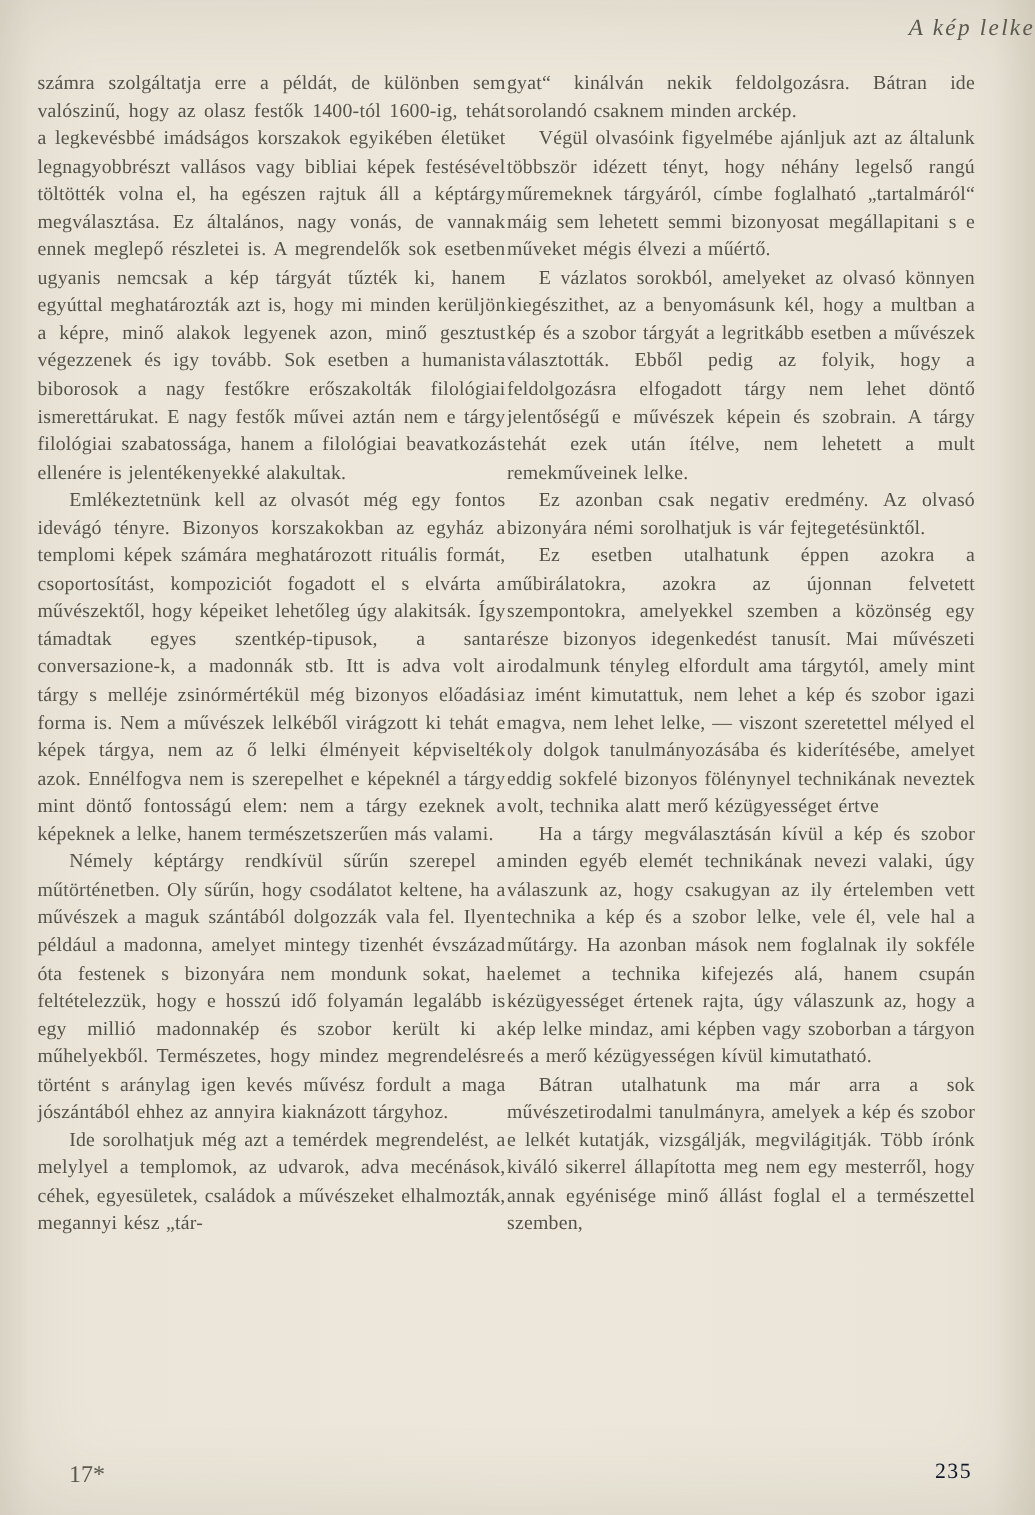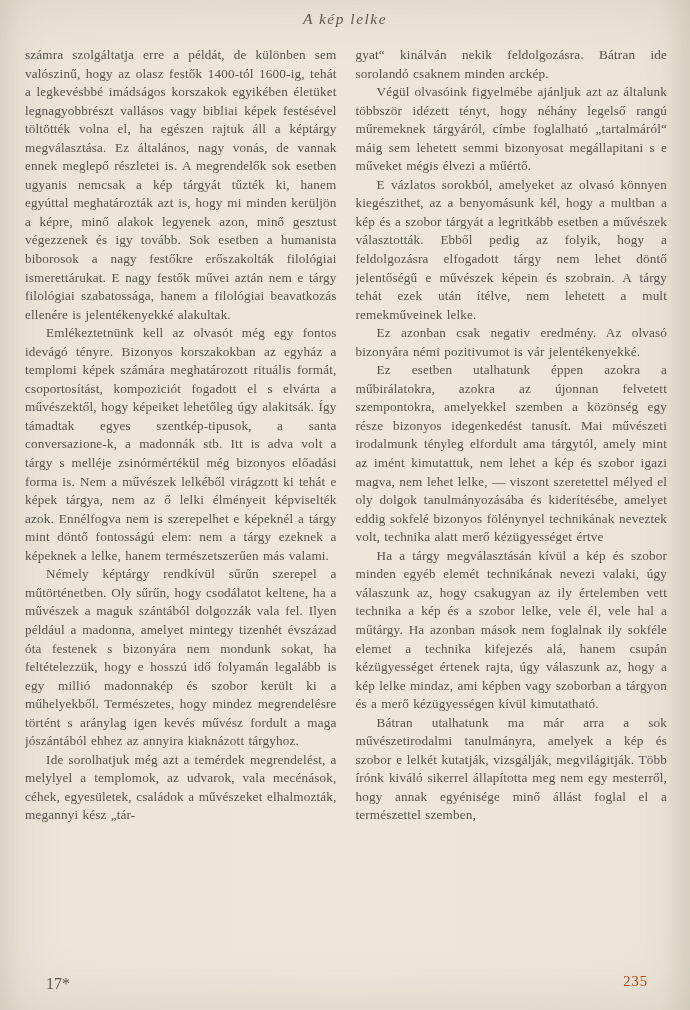--- a/index.html
+++ b/index.html
@@ -21,34 +21,34 @@
     position: relative;
     width: 690px;
     height: 1010px;
     box-shadow: inset 0 0 60px rgba(120,110,90,0.18);
   }
   .running-head {
     position: absolute;
     top: 10px;
     left: 0;
     width: 100%;
-    text-align: center;
+    text-align: right;
     font-style: italic;
     font-size: 15.5px;
     letter-spacing: 1.5px;
     color: #5b594f;
   }
   .columns {
     position: absolute;
     top: 46px;
     left: 25px;
     width: 642px;
     height: 920px;
     display: flex;
-    gap: 19px;
+    gap: 1px;
   }
   .column {
     width: 312px;
     height: 920px;
     overflow: hidden;
     text-align: justify;
     font-size: 13.2px;
     line-height: 18.55px;
     letter-spacing: 0.15px;
     word-spacing: 0.8px;
@@ -67,42 +67,42 @@
     bottom: 17px;
     font-size: 16px;
     color: #5b594f;
   }
   .page-footer-right {
     position: absolute;
     right: 42px;
     bottom: 20px;
     font-size: 14.5px;
     letter-spacing: 1px;
-    color: #c2410c;
+    color: #0f172a;
   }
 </style>
 </head>
 <body>
 
 <div class="scan-page">
 
   <div class="running-head">A kép lelke</div>
 
   <div class="columns">
     <div class="column">
         <p class="para">számra szolgáltatja erre a példát, de különben sem valószinű, hogy az olasz festők 1400-tól 1600-ig, tehát a legkevésbbé imádságos korszakok egyikében életüket legnagyobbrészt vallásos vagy bibliai képek festésével töltötték volna el, ha egészen rajtuk áll a képtárgy megválasztása. Ez általános, nagy vonás, de vannak ennek meglepő részletei is. A megrendelők sok esetben ugyanis nemcsak a kép tárgyát tűzték ki, hanem egyúttal meghatározták azt is, hogy mi minden kerüljön a képre, minő alakok legyenek azon, minő gesztust végezzenek és igy tovább. Sok esetben a humanista biborosok a nagy festőkre erőszakolták filológiai ismerettárukat. E nagy festők művei aztán nem e tárgy filológiai szabatossága, hanem a filológiai beavatkozás ellenére is jelentékenyekké alakultak.</p>
         <p class="para indent">Emlékeztetnünk kell az olvasót még egy fontos idevágó tényre. Bizonyos korszakokban az egyház a templomi képek számára meghatározott rituális formát, csoportosítást, kompoziciót fogadott el s elvárta a művészektől, hogy képeiket lehetőleg úgy alakitsák. Így támadtak egyes szentkép-tipusok, a santa conversazione-k, a madonnák stb. Itt is adva volt a tárgy s melléje zsinórmértékül még bizonyos előadási forma is. Nem a művészek lelkéből virágzott ki tehát e képek tárgya, nem az ő lelki élményeit képviselték azok. Ennélfogva nem is szerepelhet e képeknél a tárgy mint döntő fontosságú elem: nem a tárgy ezeknek a képeknek a lelke, hanem természetszerűen más valami.</p>
         <p class="para indent">Némely képtárgy rendkívül sűrűn szerepel a műtörténetben. Oly sűrűn, hogy csodálatot keltene, ha a művészek a maguk szántából dolgozzák vala fel. Ilyen például a madonna, amelyet mintegy tizenhét évszázad óta festenek s bizonyára nem mondunk sokat, ha feltételezzük, hogy e hosszú idő folyamán legalább is egy millió madonnakép és szobor került ki a műhelyekből. Természetes, hogy mindez megrendelésre történt s aránylag igen kevés művész fordult a maga jószántából ehhez az annyira kiaknázott tárgyhoz.</p>
-        <p class="para indent">Ide sorolhatjuk még azt a temérdek megrendelést, a melylyel a templomok, az udvarok, vala mecénások, céhek, egyesületek, családok a művészeket elhalmozták, megannyi kész „tár-</p>
+        <p class="para indent">Ide sorolhatjuk még azt a temérdek megrendelést, a melylyel a templomok, az udvarok, adva mecénások, céhek, egyesületek, családok a művészeket elhalmozták, megannyi kész „tár-</p>
       </div>
     <div class="column">
         <p class="para">gyat“ kinálván nekik feldolgozásra. Bátran ide sorolandó csaknem minden arckép.</p>
         <p class="para indent">Végül olvasóink figyelmébe ajánljuk azt az általunk többször idézett tényt, hogy néhány legelső rangú műremeknek tárgyáról, címbe foglalható „tartalmáról“ máig sem lehetett semmi bizonyosat megállapitani s e műveket mégis élvezi a műértő.</p>
         <p class="para indent">E vázlatos sorokból, amelyeket az olvasó könnyen kiegészithet, az a benyomásunk kél, hogy a multban a kép és a szobor tárgyát a legritkább esetben a művészek választották. Ebből pedig az folyik, hogy a feldolgozásra elfogadott tárgy nem lehet döntő jelentőségű e művészek képein és szobrain. A tárgy tehát ezek után ítélve, nem lehetett a mult remekműveinek lelke.</p>
-        <p class="para indent">Ez azonban csak negativ eredmény. Az olvasó bizonyára némi pozitivumot is vár jelentékenyekké.</p>
+        <p class="para indent">Ez azonban csak negativ eredmény. Az olvasó bizonyára némi sorolhatjuk is vár fejtegetésünktől.</p>
         <p class="para indent">Ez esetben utalhatunk éppen azokra a műbirálatokra, azokra az újonnan felvetett szempontokra, amelyekkel szemben a közönség egy része bizonyos idegenkedést tanusít. Mai művészeti irodalmunk tényleg elfordult ama tárgytól, amely mint az imént kimutattuk, nem lehet a kép és szobor igazi magva, nem lehet lelke, — viszont szeretettel mélyed el oly dolgok tanulmányozásába és kiderítésébe, amelyet eddig sokfelé bizonyos fölénynyel technikának neveztek volt, technika alatt merő kézügyességet értve</p>
         <p class="para indent">Ha a tárgy megválasztásán kívül a kép és szobor minden egyéb elemét technikának nevezi valaki, úgy válaszunk az, hogy csakugyan az ily értelemben vett technika a kép és a szobor lelke, vele él, vele hal a műtárgy. Ha azonban mások nem foglalnak ily sokféle elemet a technika kifejezés alá, hanem csupán kézügyességet értenek rajta, úgy válaszunk az, hogy a kép lelke mindaz, ami képben vagy szoborban a tárgyon és a merő kézügyességen kívül kimutatható.</p>
         <p class="para indent">Bátran utalhatunk ma már arra a sok művészetirodalmi tanulmányra, amelyek a kép és szobor e lelkét kutatják, vizsgálják, megvilágitják. Több írónk kiváló sikerrel állapította meg nem egy mesterről, hogy annak egyénisége minő állást foglal el a természettel szemben,</p>
       </div>
   </div>
 
   <div class="page-footer-left">17*</div>
 
   <div class="page-footer-right">235</div>
 

